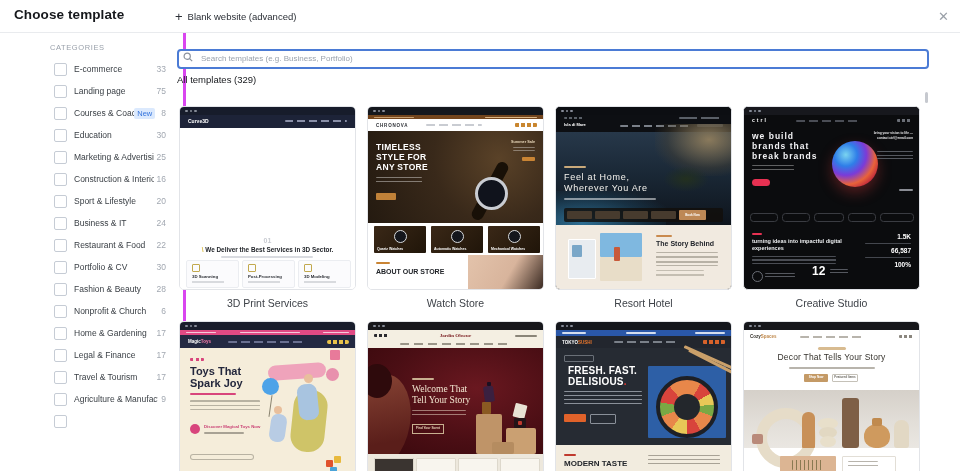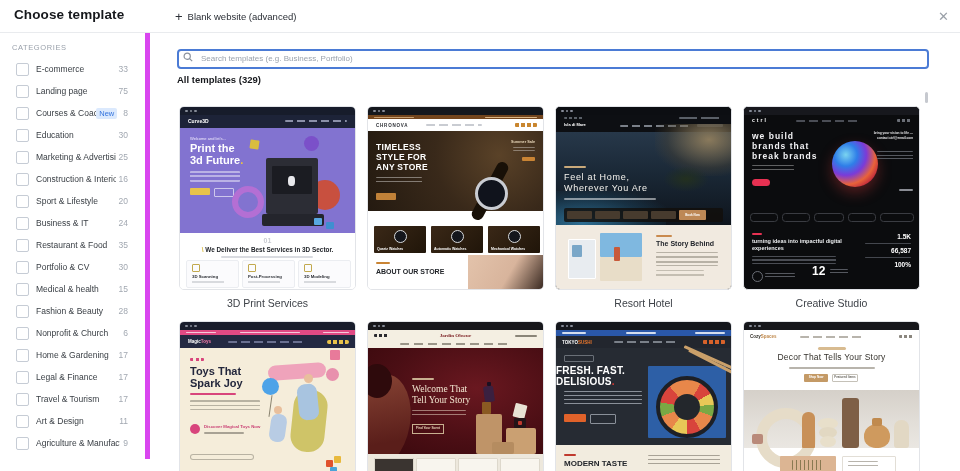--- a/index.html
+++ b/index.html
@@ -11,35 +11,35 @@
   
   .hdr{position:absolute;top:0;left:0;right:0;height:32px;background:#fff;border-bottom:1px solid #e9ebee;z-index:5;}
   .hdr-title{position:absolute;left:14px;top:7px;font-size:13.5px;font-weight:700;color:#16181c;letter-spacing:.1px;}
   .blank-btn{position:absolute;left:175px;top:0;height:32px;display:flex;align-items:center;gap:5px;
              font-size:9.5px;color:#2b2f36;cursor:pointer;background:none;border:none;padding:0;}
   .blank-btn .plus{font-size:13px;font-weight:400;color:#2b2f36;line-height:1;}
   .close-btn{position:absolute;right:11px;top:0;height:32px;display:flex;align-items:center;
              font-size:13px;color:#9aa0a8;cursor:pointer;}
 
   
-  .sb{position:absolute;top:33px;left:0;bottom:12px;width:145px;background:#fff;border-right:5px solid #d946ef;overflow:hidden;}
+  .sb{position:absolute;top:33px;left:0;bottom:12px;width:145px;background:#fff;border-right:3px solid #d946ef;overflow:hidden;padding-left:38px;}
   .sb-cap{margin:10px 0 6px 12px;font-size:7.5px;letter-spacing:.6px;color:#9aa1ab;font-weight:400;}
   .cat{display:flex;align-items:center;height:22px;padding:0 17px 0 16px;cursor:pointer;}
   .cb{width:11px;height:11px;border:1px solid #c6ccd5;border-radius:2px;background:#fff;margin-right:7px;flex:none;}
   .cl{font-size:8.5px;color:#3b4046;flex:1;white-space:nowrap;overflow:hidden;}
   .cc{font-size:8.5px;color:#a2a8b1;margin-left:3px;}
   .badge{font-size:7.5px;background:#dbe9fd;color:#3474dd;padding:1px 3px;border-radius:2px;margin-right:3px;font-weight:400;}
 
   
   .search-wrap{position:absolute;left:177px;top:47px;width:752px;height:20px;}
   .search-input{box-sizing:border-box;width:100%;height:100%;border:2px solid #4b7bd5;border-radius:4px;
                 padding:0 6px 0 22px;font-size:8px;color:#3b4046;font-family:"Liberation Sans",sans-serif;outline:none;background:#fff;}
   .search-input::placeholder{color:#9aa2ad;}
   .search-ico{position:absolute;left:6px;top:5px;pointer-events:none;}
-  .all-tpl{position:absolute;left:177px;top:74px;font-size:9.5px;font-weight:700;color:#16181c;}
+  .all-tpl{position:absolute;left:177px;top:74px;font-size:9.5px;font-weight:400;color:#16181c;}
   .scroll-thumb{position:absolute;left:925px;top:92px;width:3px;height:11px;background:#c6c9cf;border-radius:2px;}
 
   .grid{position:absolute;left:179px;top:106px;width:742px;display:grid;
         grid-template-columns:repeat(4,177px);column-gap:11px;row-gap:12px;}
   .card{width:177px;cursor:pointer;}
   .thumb{position:relative;box-sizing:border-box;width:177px;height:184px;border:1px solid #e2e4e8;border-radius:5px;
          overflow:hidden;background:#fff;}
   .tlabel{margin-top:7px;text-align:center;font-size:10.5px;color:#3f4349;}
 
   .chrome{position:absolute;top:0;left:0;right:0;height:8px;display:flex;align-items:center;gap:2px;padding-left:5px;}
@@ -53,21 +53,21 @@
   .c1-hero{position:absolute;top:21px;left:0;right:0;height:105px;background:#8273d0;}
   .c1-white{position:absolute;top:126px;left:0;right:0;bottom:0;background:#fff;}
   .svc{position:absolute;top:0;width:51px;height:26px;background:#fbfbfd;border:1px solid #ebedf1;border-radius:2px;}
   .svc b{position:absolute;left:5px;top:13px;font-size:4.3px;font-weight:700;color:#2a2d33;}
   .svc .ic{position:absolute;left:5px;top:3px;width:6px;height:6px;border:1px solid #c2a94e;border-radius:1px;}
   .svc .ln{position:absolute;left:5px;top:20px;width:32px;height:1.5px;background:#d8dade;}
 
   
   .c2-strip{position:absolute;top:8px;left:0;right:0;height:4px;background:#73451d;}
   .c2-nav{position:absolute;top:12px;left:0;right:0;height:12px;background:#fff;}
-  .c2-hero{position:absolute;top:24px;left:0;right:0;height:80px;
+  .c2-hero{position:absolute;top:24px;left:0;right:0;height:92px;
            background:radial-gradient(circle at 75% 30%,#5a4228 0%,#39291a 45%,#241a10 100%);}
   .c2-thumbs{position:absolute;top:116px;left:0;right:0;height:32px;background:#fff;}
   .wt{position:absolute;top:3px;width:52px;height:27px;border-radius:1px;background:linear-gradient(135deg,#3a2817,#201509);}
   .wt b{position:absolute;left:3px;bottom:2px;font-size:3.5px;font-weight:700;color:#fff;}
   .wt .wc{position:absolute;left:20px;top:4px;width:11px;height:11px;border:1.5px solid #d8dadc;border-radius:50%;background:#14161c;}
   .c2-about{position:absolute;top:148px;left:0;right:0;bottom:0;background:#fff;}
 
   
   .c3-top{position:absolute;top:8px;left:0;right:0;height:17px;background:#0d0f13;}
   .c3-hero{position:absolute;top:25px;left:0;right:0;height:93px;
@@ -168,34 +168,29 @@
         <span class="cc">20</span>
       </div>
     <div class="cat">
         <span class="cb"></span>
         <span class="cl">Business &amp; IT</span>
         <span class="cc">24</span>
       </div>
     <div class="cat">
         <span class="cb"></span>
         <span class="cl">Restaurant &amp; Food</span>
-        <span class="cc">35</span>
+        <span class="cc">22</span>
       </div>
     <div class="cat">
         <span class="cb"></span>
         <span class="cl">Portfolio &amp; CV</span>
         <span class="cc">30</span>
       </div>
     <div class="cat">
         <span class="cb"></span>
-        <span class="cl">Medical &amp; health</span>
-        <span class="cc">15</span>
-      </div>
-    <div class="cat">
-        <span class="cb"></span>
         <span class="cl">Fashion &amp; Beauty</span>
         <span class="cc">28</span>
       </div>
     <div class="cat">
         <span class="cb"></span>
         <span class="cl">Nonprofit &amp; Church</span>
         <span class="cc">6</span>
       </div>
     <div class="cat">
         <span class="cb"></span>
@@ -204,25 +199,20 @@
       </div>
     <div class="cat">
         <span class="cb"></span>
         <span class="cl">Legal &amp; Finance</span>
         <span class="cc">17</span>
       </div>
     <div class="cat">
         <span class="cb"></span>
         <span class="cl">Travel &amp; Tourism</span>
         <span class="cc">17</span>
-      </div>
-    <div class="cat">
-        <span class="cb"></span>
-        <span class="cl">Art &amp; Design</span>
-        <span class="cc">11</span>
       </div>
     <div class="cat">
         <span class="cb"></span>
         <span class="cl">Agriculture &amp; Manufacturing</span>
         <span class="cc">9</span>
       </div>
     <div class="cat">
         <span class="cb"></span>
       </div>
   </div>
@@ -243,40 +233,20 @@
     <div class="card">
       <div class="thumb">
         <div class="chrome" style="background:#171c2b">
             <i></i>
             <i></i>
             <i></i>
           </div>
         <div class="c1-nav">
           <b class="tt" style="left:8px;top:4px;font-size:5px;font-weight:700;color:#fff">Curve3D</b>
           <i class="abs" style="right:8px;top:5px;width:62px;height:2px;background:repeating-linear-gradient(90deg,#8a90a8 0 8px,transparent 8px 12px)"></i>
-        </div>
-        <div class="c1-hero">
-          <b class="tt" style="left:10px;top:9px;font-size:4px;color:#efeafc;font-weight:400">Welcome and let's...</b>
-          <b class="tt" style="left:10px;top:15px;font-size:11px;font-weight:800;color:#fff;line-height:1.05">
-            <span>Print the</span><br>
-            <span>3d Future</span><em style="color:#ecc43f">.</em>
-          </b>
-          <i class="abs" style="left:10px;top:43px;width:50px;height:11px;background:repeating-linear-gradient(180deg,rgba(255,255,255,.45) 0 2px,transparent 2px 4.5px)"></i>
-          <i class="abs" style="left:10px;top:60px;width:20px;height:7px;background:#e8c34a;border-radius:1px"></i>
-          <i class="abs" style="left:34px;top:60px;width:18px;height:7px;border:1px solid rgba(255,255,255,.6);border-radius:1px"></i>
-          <i class="abs" style="left:70px;top:12px;width:9px;height:9px;background:#d9bd3f;transform:rotate(8deg)"></i>
-          <i class="abs" style="left:124px;top:8px;width:15px;height:15px;border-radius:50%;background:#7b50c9"></i>
-          <i class="abs" style="left:52px;top:58px;width:20px;height:20px;border:6px solid #b46fd4;border-radius:50%"></i>
-          <i class="abs" style="left:130px;top:52px;width:30px;height:30px;border-radius:50%;background:#c8503f"></i>
-          <i class="abs" style="left:86px;top:30px;width:52px;height:56px;background:#2c2d35;border-radius:2px"></i>
-          <i class="abs" style="left:92px;top:38px;width:40px;height:28px;background:#1b1c22"></i>
-          <i class="abs" style="left:108px;top:48px;width:7px;height:10px;background:#e8e8ec;border-radius:40%"></i>
-          <i class="abs" style="left:82px;top:86px;width:62px;height:12px;background:#24252c;border-radius:2px"></i>
-          <i class="abs" style="left:134px;top:90px;width:8px;height:7px;background:#58a7e0"></i>
-          <i class="abs" style="left:146px;top:94px;width:8px;height:7px;background:#3f8fd0"></i>
         </div>
         <div class="c1-white">
           <b class="tt" style="left:0;right:0;top:4px;text-align:center;font-size:7px;font-weight:700;color:#c9ccd2">01</b>
           <b class="tt" style="left:0;right:0;top:13px;text-align:center;font-size:6.4px;font-weight:800;color:#22252a">
             <em style="color:#d8b93c">\</em>
             <span>We Deliver the Best Services in 3D Sector.</span>
           </b>
           <i class="abs" style="left:41px;top:23px;width:92px;height:1.5px;background:#d9dbe0"></i>
           <div class="svc" style="left:6px;top:27px">
               <span class="ic"></span>
@@ -341,20 +311,21 @@
               <span class="wc"></span>
               <b>Mechanical Watches</b>
             </div>
         </div>
         <div class="c2-about">
           <i class="abs" style="left:8px;top:7px;width:14px;height:2px;background:#c98434"></i>
           <b class="tt" style="left:8px;top:13px;font-size:7px;font-weight:800;color:#22252a">ABOUT OUR STORE</b>
           <i class="abs" style="left:100px;top:0;width:75px;height:34px;background:linear-gradient(120deg,#e3c3ab 0%,#d8b49c 55%,#3a2a22 100%);border-radius:0"></i>
         </div>
       </div>
+      <div class="tlabel">Watch Store</div>
     </div>
 
     <div class="card">
       <div class="thumb" style="background:#0d0f13">
         <div class="chrome" style="background:#0c0e12">
             <i></i>
             <i></i>
             <i></i>
           </div>
         <div class="c3-top">
@@ -539,21 +510,21 @@
           <i class="abs" style="left:70px;top:2px;width:30px;height:1.5px;background:rgba(255,255,255,.8)"></i>
           <i class="abs" style="right:6px;top:2px;width:30px;height:1.5px;background:rgba(255,255,255,.8)"></i>
         </div>
         <div class="c7-nav">
           <b class="tt" style="left:6px;top:3.5px;font-size:4.5px;font-weight:800"><span style="color:#fff">TOKYO</span><span style="color:#e8762c">SUSHI</span></b>
           <i class="abs" style="left:58px;top:5px;width:62px;height:2px;background:repeating-linear-gradient(90deg,#7a8089 0 9px,transparent 9px 13px)"></i>
           <i class="abs" style="right:6px;top:4px;width:22px;height:4px;background:repeating-linear-gradient(90deg,#d8622a 0 4px,transparent 4px 6px)"></i>
         </div>
         <div class="c7-hero">
           <i class="abs" style="left:8px;top:7px;width:28px;height:5px;border:1px solid #6a7078"></i>
-          <b class="tt" style="left:0;top:17px;font-size:10px;font-weight:900;color:#fff;line-height:1.1;letter-spacing:.2px">
+          <b class="tt" style="left:12px;top:17px;font-size:10px;font-weight:900;color:#fff;line-height:1.1;letter-spacing:.2px">
             <span>FRESH. FAST.</span><br>
             <span>DELISIOUS</span><em style="color:#e23b33">.</em>
           </b>
           <i class="abs" style="left:8px;top:43px;width:78px;height:13px;background:repeating-linear-gradient(180deg,#8a9099 0 1.3px,transparent 1.3px 4px)"></i>
           <i class="abs" style="left:8px;top:66px;width:22px;height:8px;background:#e0622a;border-radius:1px"></i>
           <i class="abs" style="left:34px;top:66px;width:24px;height:8px;border:1px solid #8a9099;border-radius:1px"></i>
           <i class="abs" style="left:92px;top:18px;width:78px;height:72px;background:#2d5fa6"></i>
           <div class="plate">
               <i></i>
             </div>

